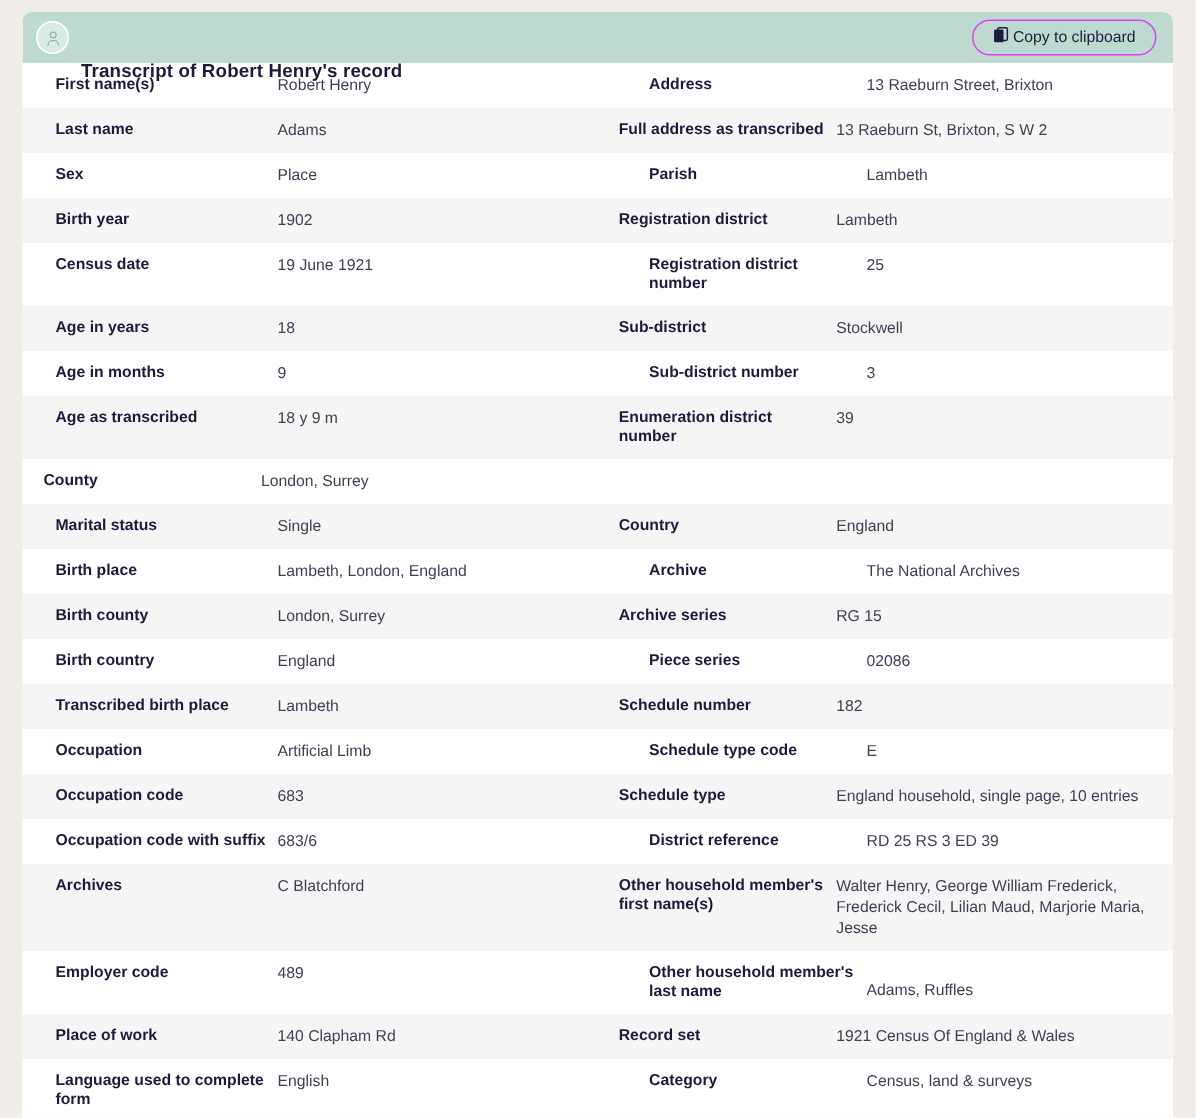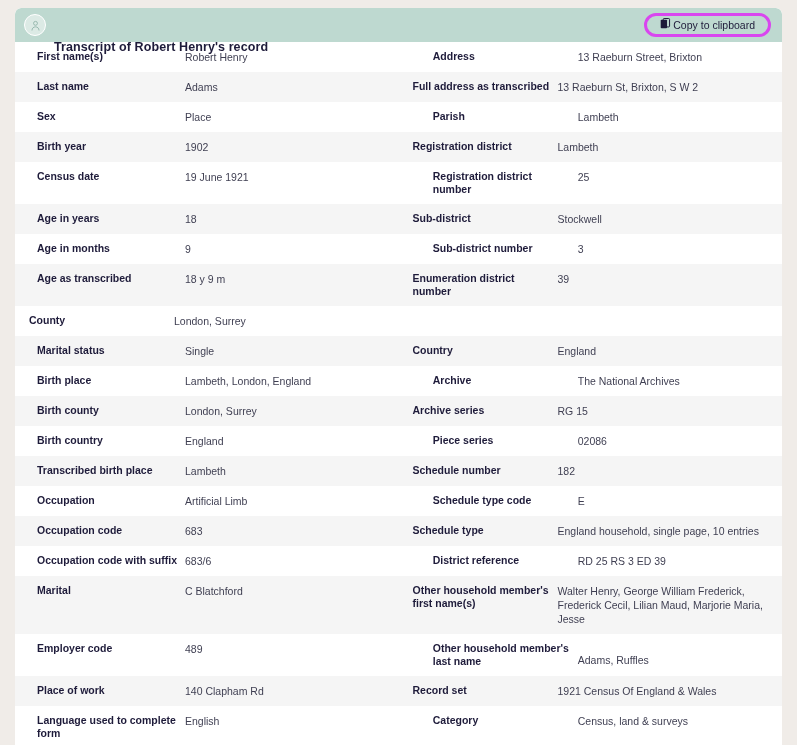--- a/index.html
+++ b/index.html
@@ -66,21 +66,21 @@
     white-space: nowrap;
     margin-top: 44px;
   }
   .copy-btn {
     flex: 0 0 auto;
     display: flex;
     align-items: center;
     gap: 2px;
     height: 24px;
     padding: 0 13px;
-    border: 3px solid #d946ef;
+    border: 1px solid #d946ef;
     border-radius: 14px;
     background: transparent;
     cursor: pointer;
     font-family: "Liberation Sans", sans-serif;
   }
   .copy-btn-label {
     font-size: 10.5px;
     color: #1e1b3a;
     white-space: nowrap;
   }
@@ -319,21 +319,21 @@
             <div class="cell-label">Occupation code with suffix</div>
             <div class="cell-value">683/6</div>
           </div>
           <div class="half right">
             <div class="cell-label">District reference</div>
             <div class="cell-value">RD 25 RS 3 ED 39</div>
           </div>
         </div>
         <div class="row even">
           <div class="half left">
-            <div class="cell-label">Marital</div>
+            <div class="cell-label">Archives</div>
             <div class="cell-value">C Blatchford</div>
           </div>
           <div class="half right">
             <div class="cell-label">Other household member's first name(s)</div>
             <div class="cell-value">Walter Henry, George William Frederick, Frederick Cecil, Lilian Maud, Marjorie Maria, Jesse</div>
           </div>
         </div>
         <div class="row odd">
           <div class="half left">
             <div class="cell-label">Employer code</div>

